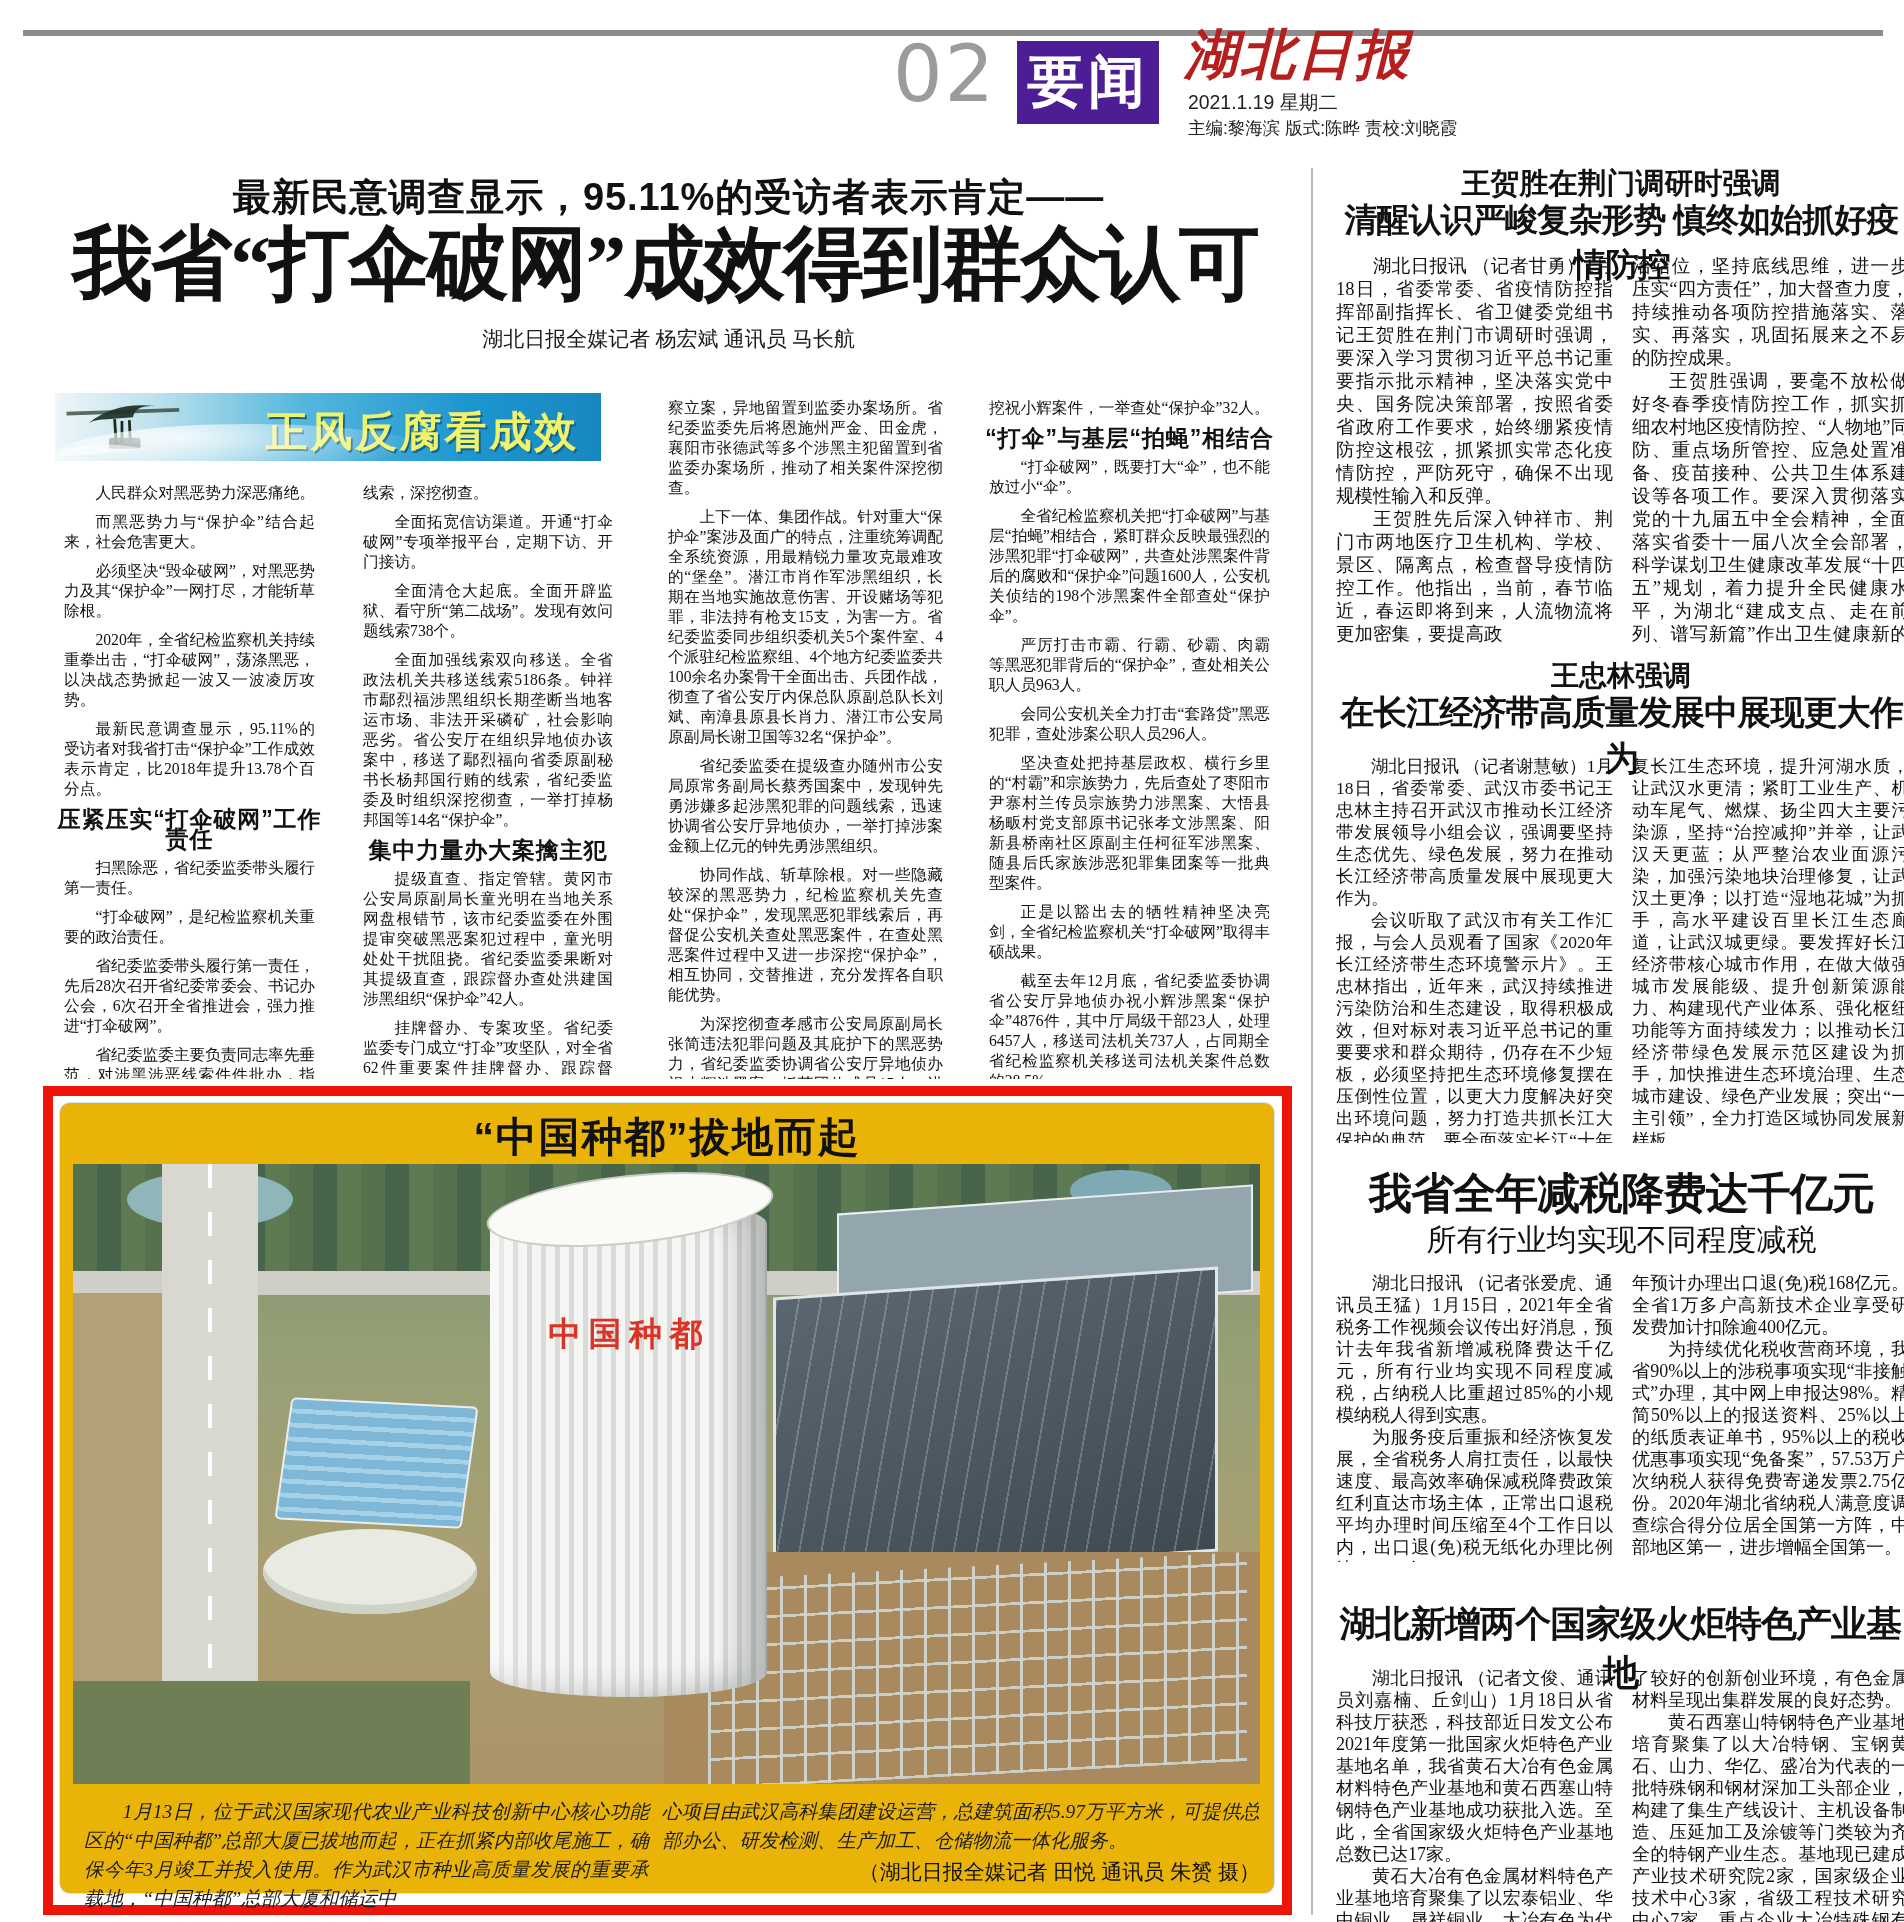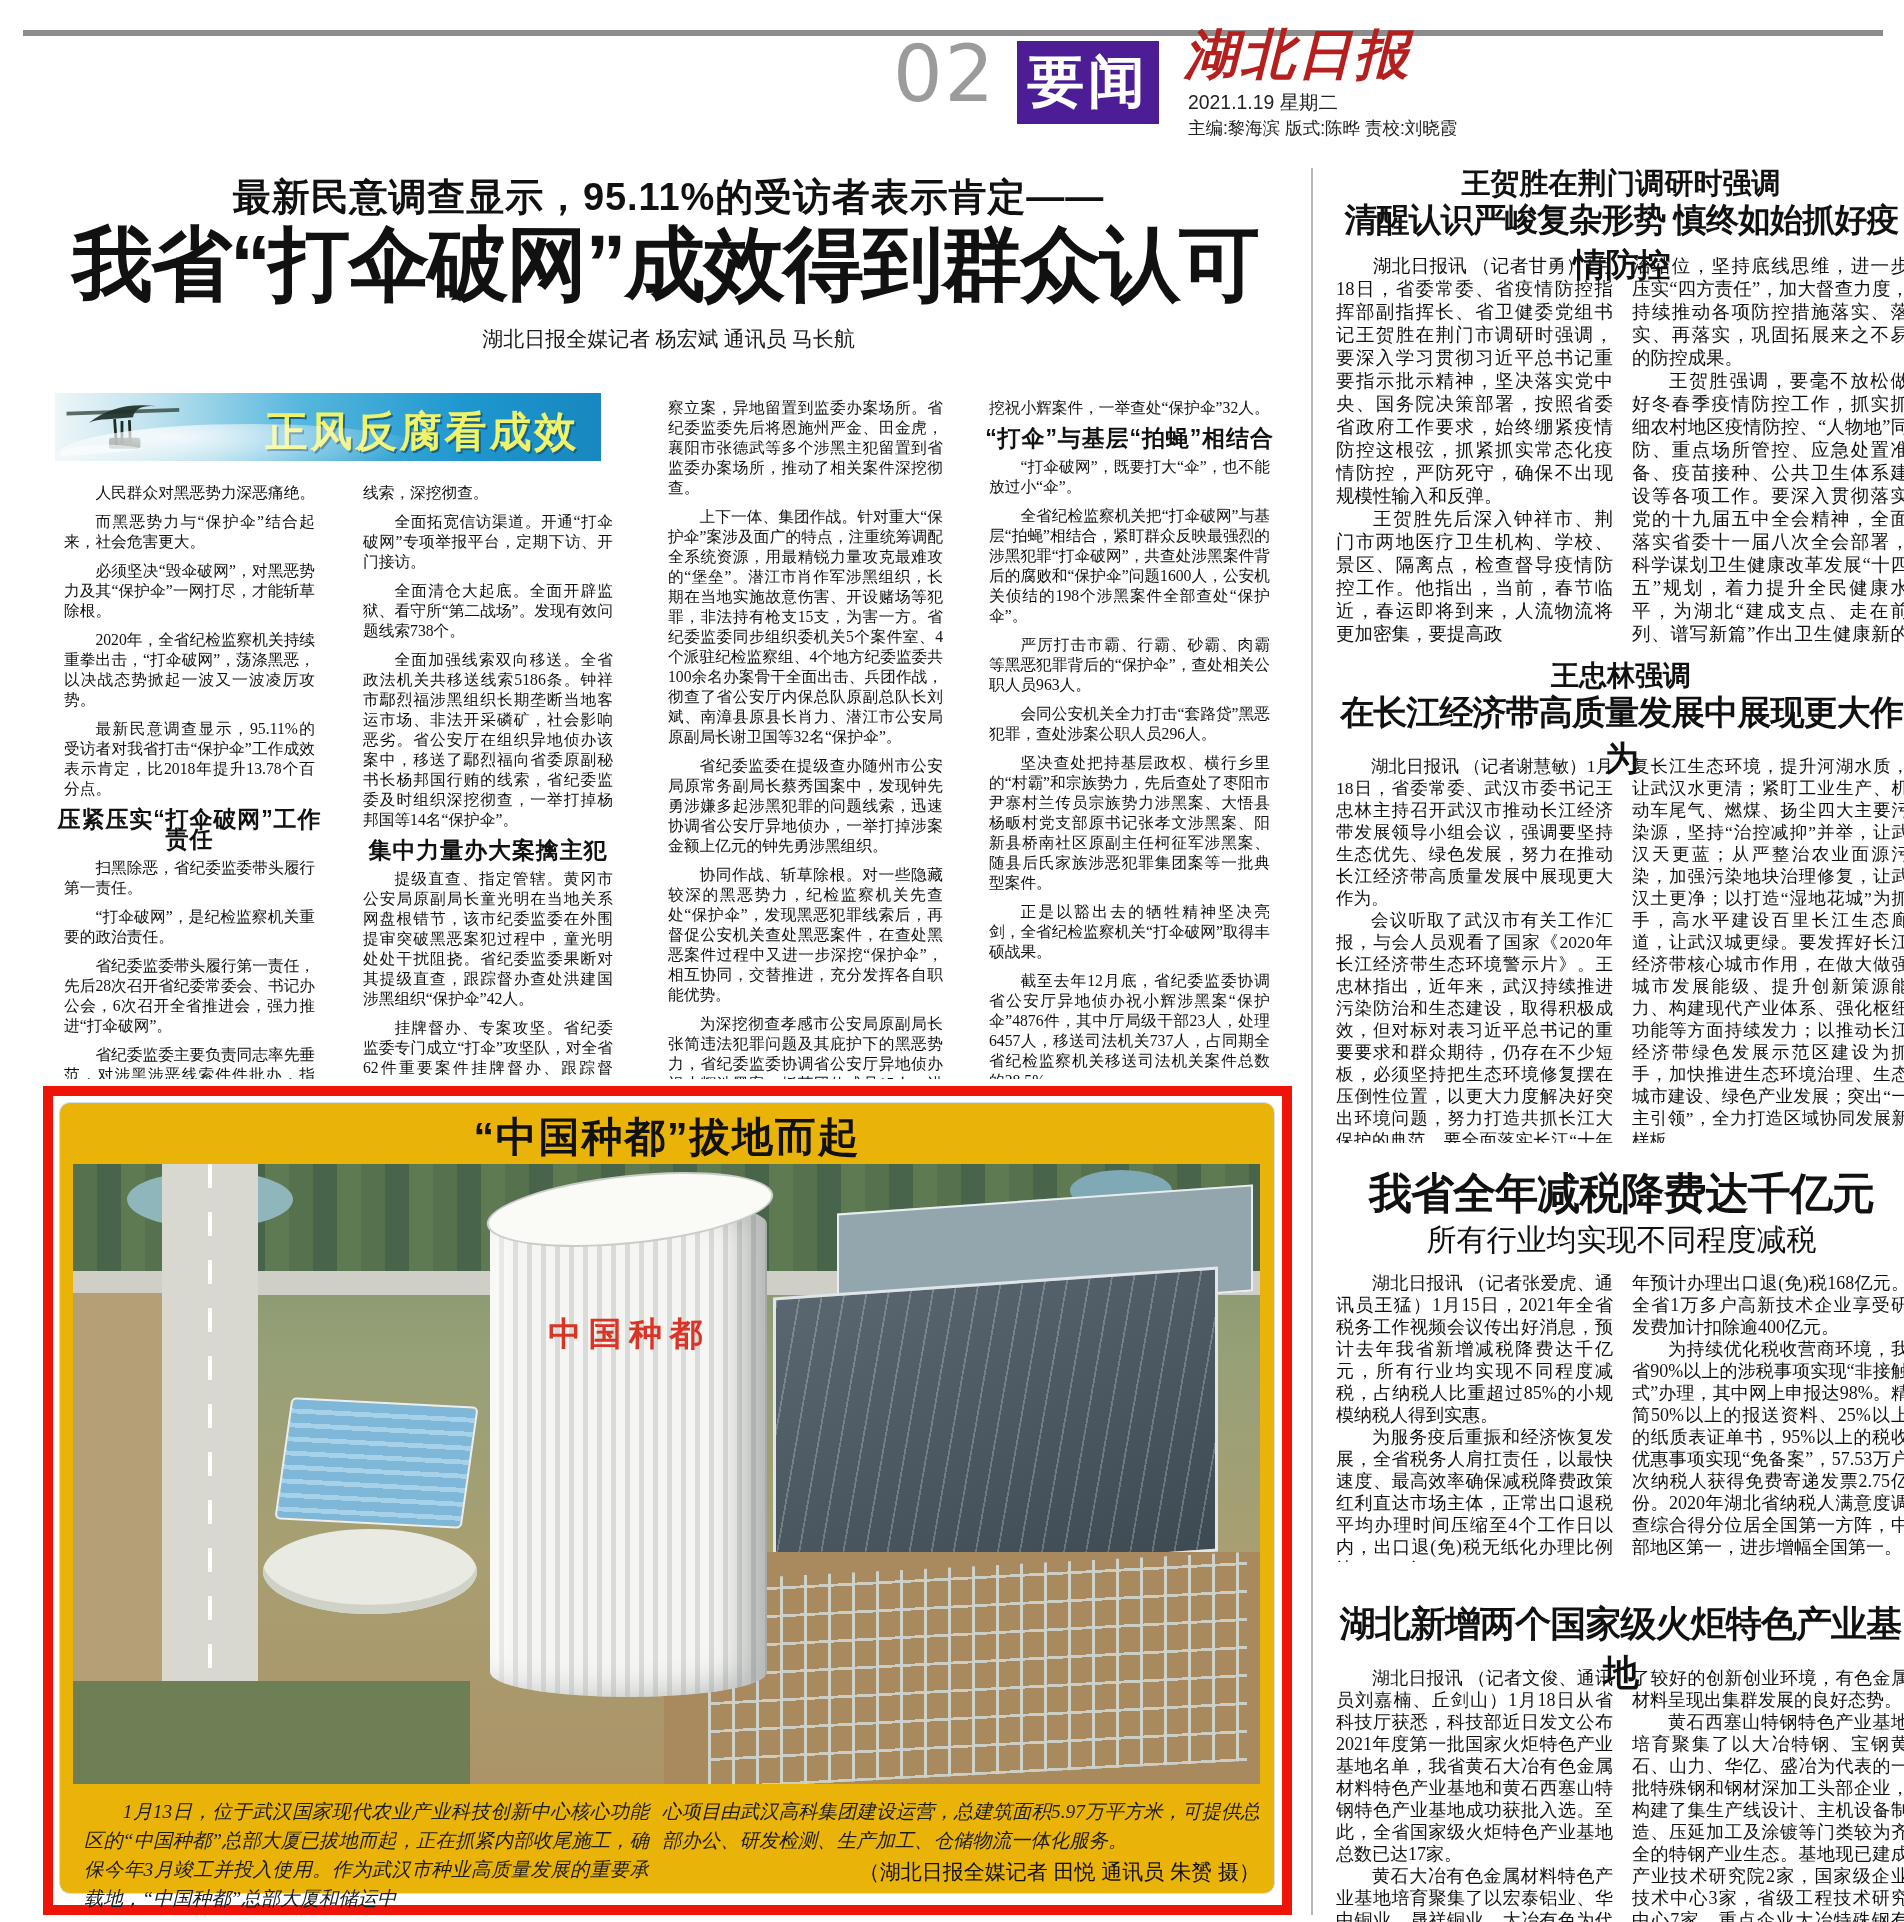--- a/index.html
+++ b/index.html
@@ -13,21 +13,21 @@
   .section-box{left:1017px;top:41px;width:142px;height:83px;background:#4c1d95;color:#fff;
           display:flex;align-items:center;justify-content:center;font-family:Liberation Sans, sans-serif;
           font-size:57px;font-weight:700;letter-spacing:3.7px;}
   .masthead{left:1184px;top:28px;font-size:54px;font-weight:700;font-style:italic;color:#b5201e;
           font-family:"Liberation Serif",serif;letter-spacing:2.8px;line-height:1;}
   .date-line{left:1188px;top:89px;font-size:19.4px;color:#222;font-family:"Liberation Sans",sans-serif;}
   .staff-line{left:1188px;top:116px;font-size:17.5px;color:#222;font-family:"Liberation Sans",sans-serif;}
   
   .deck{left:55px;top:172px;width:1227px;text-align:center;font-family:"Liberation Sans",sans-serif;
         font-size:38px;font-weight:700;letter-spacing:0.9px;}
-  .main-headline{left:28px;top:222px;width:1274px;text-align:center;font-family:Liberation Sans, sans-serif;
+  .main-headline{left:28px;top:222px;width:1274px;text-align:center;font-family:Liberation Serif, serif;
         font-size:81px;font-weight:900;letter-spacing:-1.8px;line-height:1.05;}
   .byline{left:55px;top:325px;width:1227px;text-align:center;font-size:21px;color:#1a1a1a;}
   .banner{left:55px;top:393px;width:546px;height:68px;overflow:hidden;
         background:linear-gradient(90deg,#eef6f8 0%,#bfe2ee 18%,#56b7dd 45%,#1e97cf 75%,#1887bf 100%);}
   .banner::after{content:"";position:absolute;left:0;top:31px;width:388px;height:65px;border-radius:50%;
         background:radial-gradient(ellipse at 30% 20%,rgba(255,255,255,.85),rgba(255,255,255,0) 65%);}
   .banner-art{position:absolute;left:5.5px;top:3.7px;width:194px;height:61px;}
   .banner-text{position:absolute;right:22px;top:11px;font-family:"Liberation Sans",sans-serif;
         font-size:42px;font-weight:900;color:#eff36c;letter-spacing:2.8px;
         text-shadow:1.8px 1.8px 0 #14618c;}

